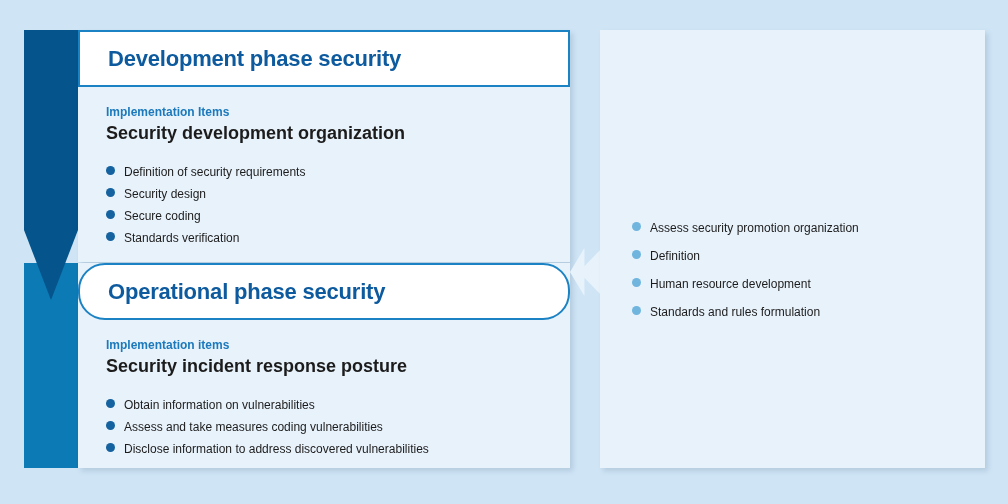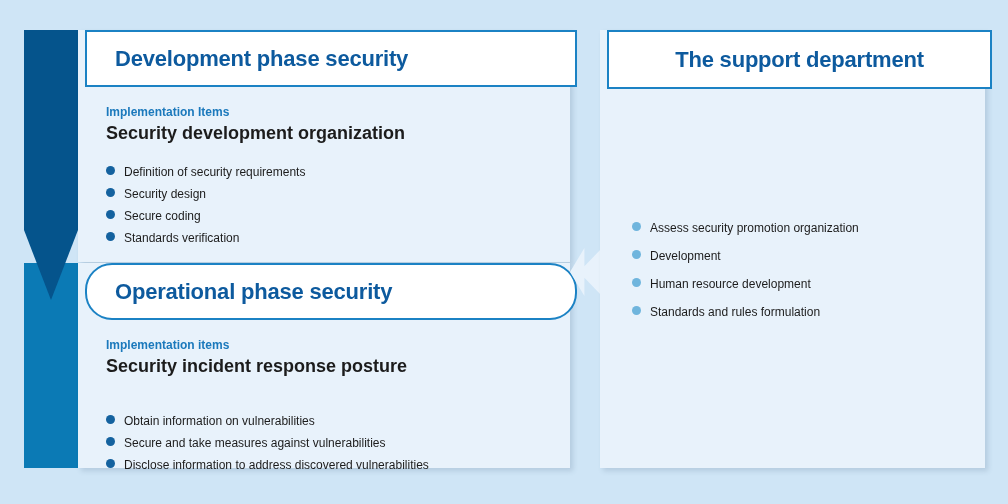--- a/index.html
+++ b/index.html
@@ -49,21 +49,20 @@
   .card-support  { left: 600px; top: 30px;  width: 385px; height: 438px; }
 
   
   .header-plate {
     position: absolute;
     background: #ffffff;
     border: 2px solid #1b82c4;
     box-sizing: border-box;
     display: flex;
     align-items: center;
-    margin-left: 7px;
   }
   .header-dev     { left: 78px;  top: 30px;  width: 492px; height: 57px; padding-left: 28px; }
   .header-ops     { left: 78px;  top: 263px; width: 492px; height: 57px; padding-left: 28px; border-radius: 27px; }
   .header-support { left: 600px; top: 30px;  width: 385px; height: 59px; justify-content: center; }
 
   .header-title {
     font-size: 22px;
     font-weight: bold;
     color: #0d5a9e;
     letter-spacing: -0.2px;
@@ -93,21 +92,21 @@
     line-height: 1.25;
     margin: 2px 0 0 0;
   }
 
   ul.bullets {
     list-style: none;
     margin: 0;
     padding: 0;
   }
   .body-dev ul.bullets { margin-top: 16px; }
-  .body-ops ul.bullets { margin-top: 32px; }
+  .body-ops ul.bullets { margin-top: 16px; }
 
   ul.bullets li {
     display: flex;
     align-items: baseline;
     font-size: 12px;
     color: #1c1c1c;
     line-height: 22px;
     white-space: nowrap;
   }
   .body-support ul.bullets li { line-height: 28px; }
@@ -181,46 +180,43 @@
   <div class="card-body body-ops">
     <p class="section-kicker">Implementation items</p>
     <p class="section-sub">Security incident response posture</p>
     <ul class="bullets">
       <li>
         <span class="dot dot-dark"></span>
         <span>Obtain information on vulnerabilities</span>
       </li>
       <li>
         <span class="dot dot-dark"></span>
-        <span>Secure and take measures against vulnerabilities</span>
+        <span>Assess and take measures coding vulnerabilities</span>
       </li>
       <li>
         <span class="dot dot-dark"></span>
         <span>Disclose information to address discovered vulnerabilities</span>
       </li>
     </ul>
   </div>
 
   <div class="connector"></div>
 
   <div class="card card-support"></div>
 
-  <div class="header-plate header-support">
-    <span class="header-title">The support department</span>
-  </div>
 
   <div class="card-body body-support">
     <ul class="bullets">
       <li>
         <span class="dot dot-light"></span>
         <span>Assess security promotion organization</span>
       </li>
       <li>
         <span class="dot dot-light"></span>
-        <span>Development</span>
+        <span>Definition</span>
       </li>
       <li>
         <span class="dot dot-light"></span>
         <span>Human resource development</span>
       </li>
       <li>
         <span class="dot dot-light"></span>
         <span>Standards and rules formulation</span>
       </li>
     </ul>

